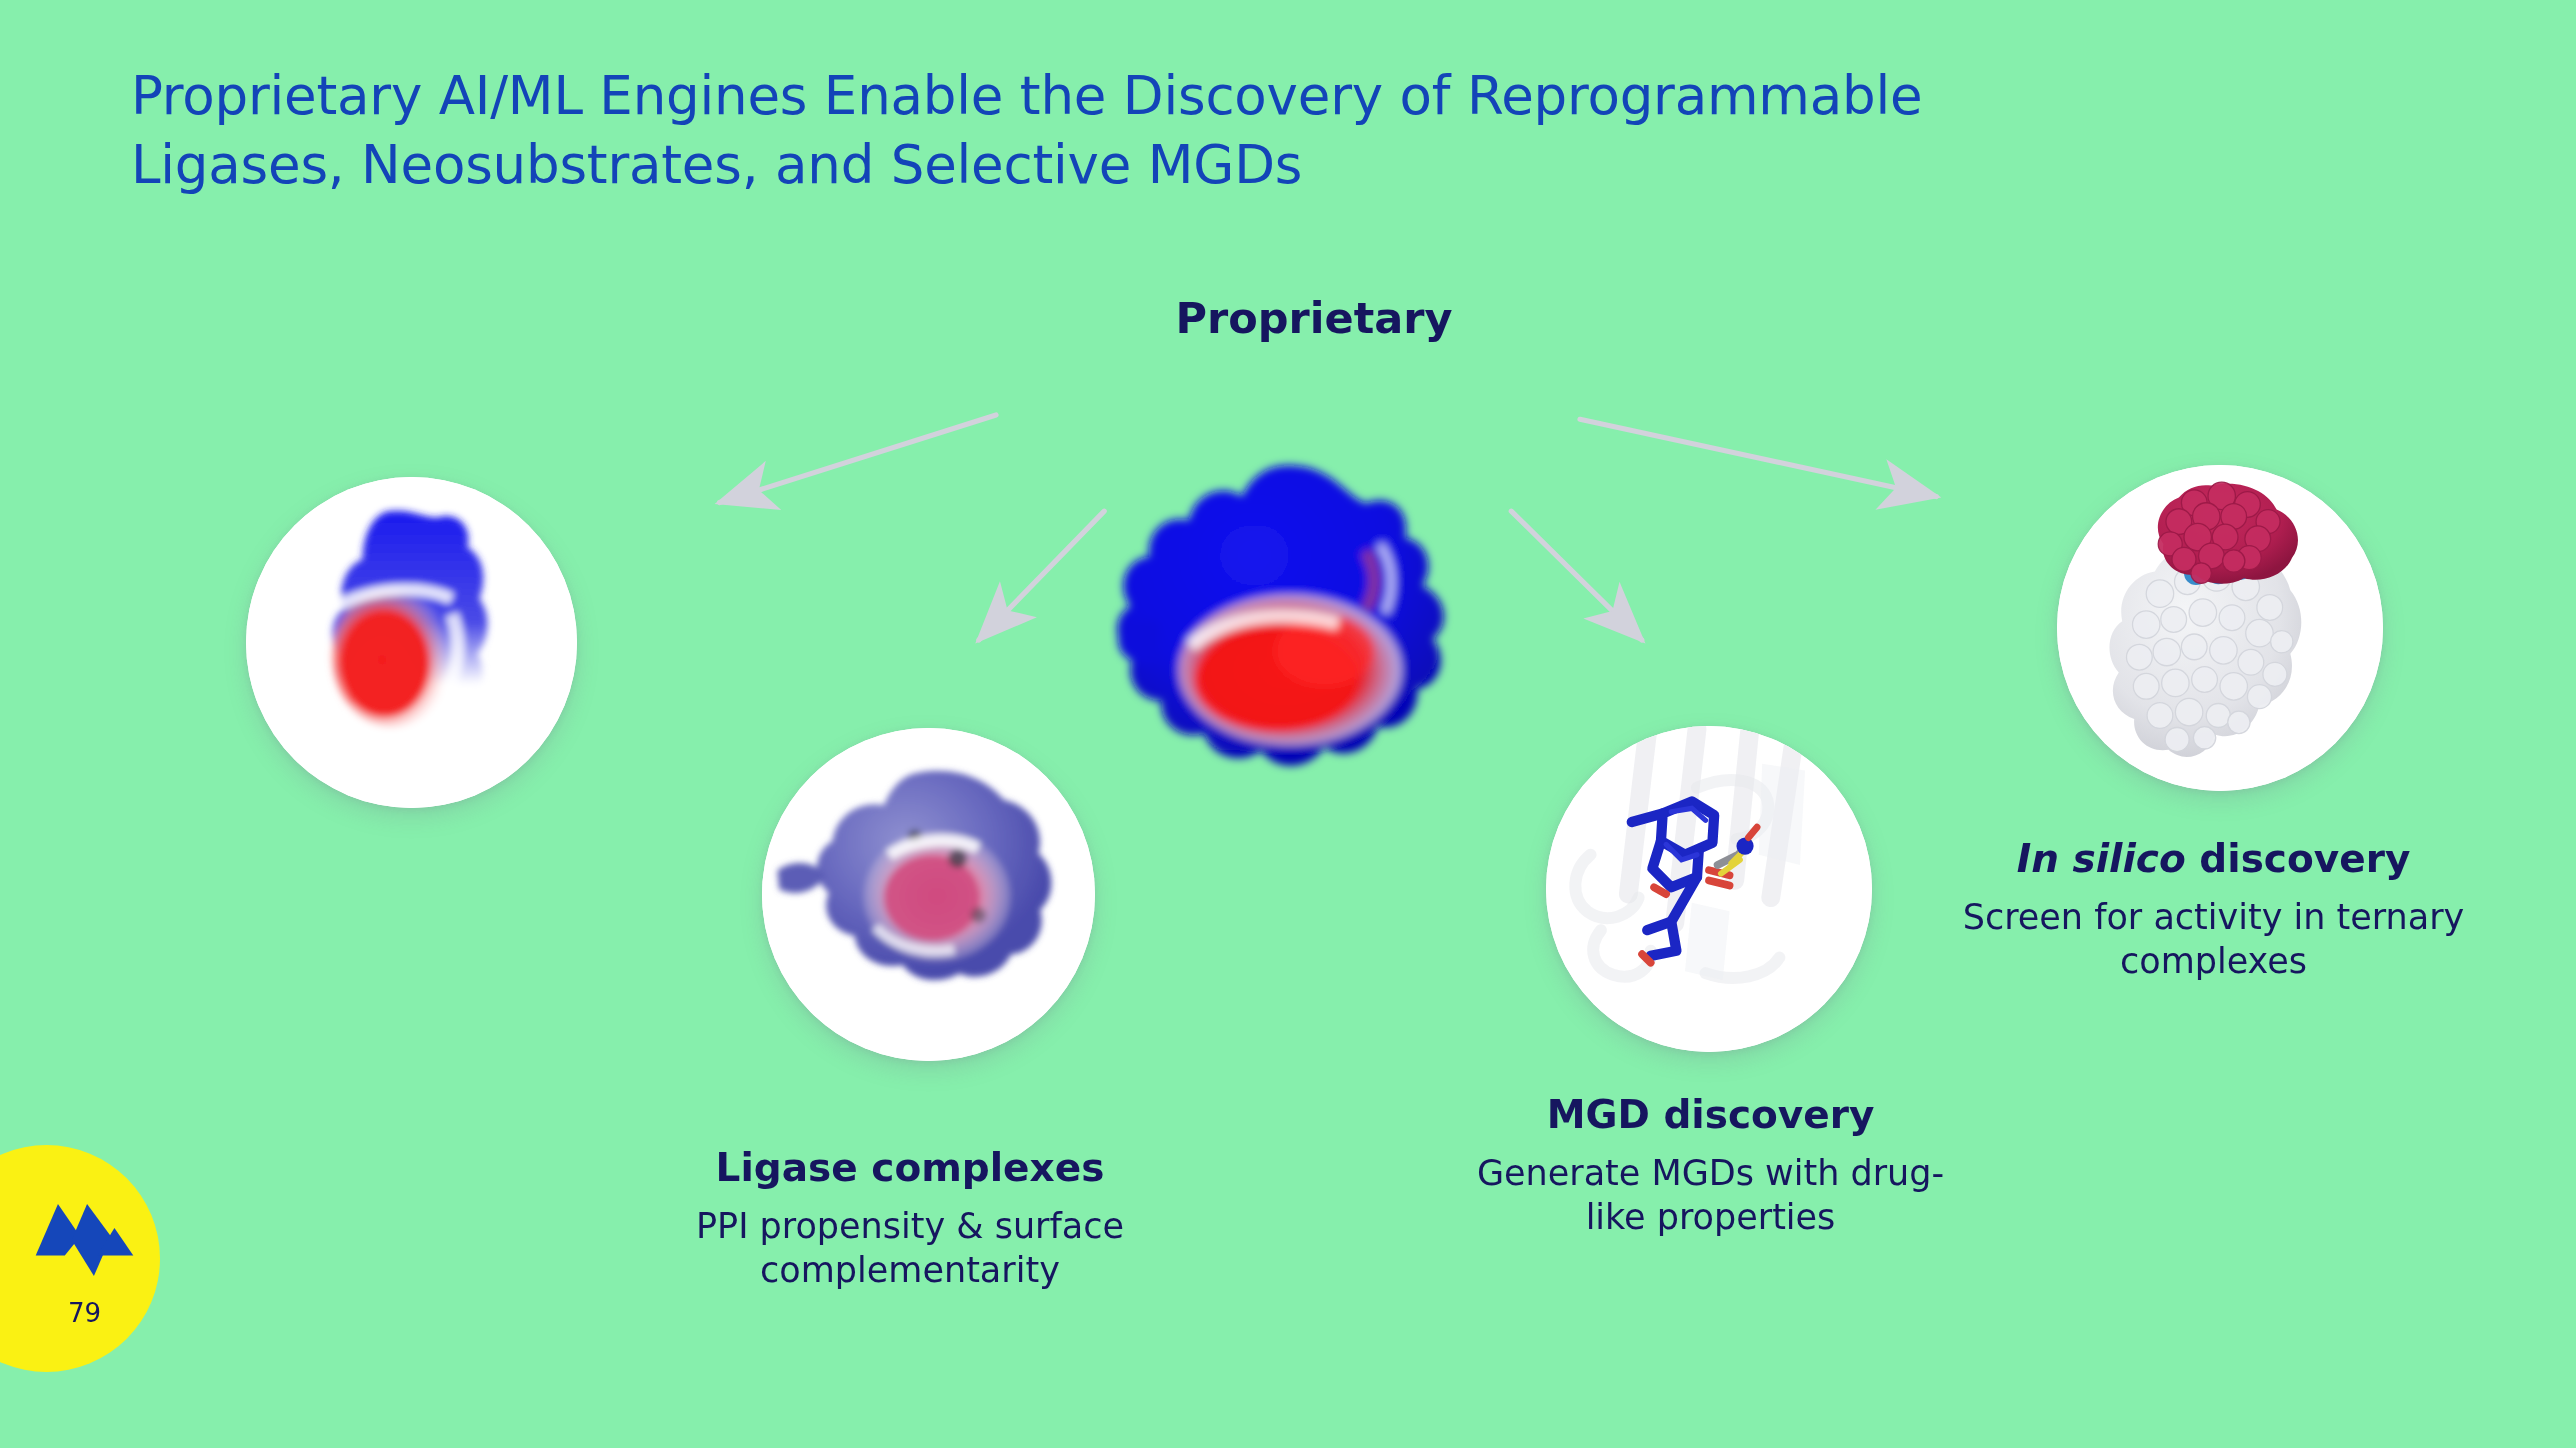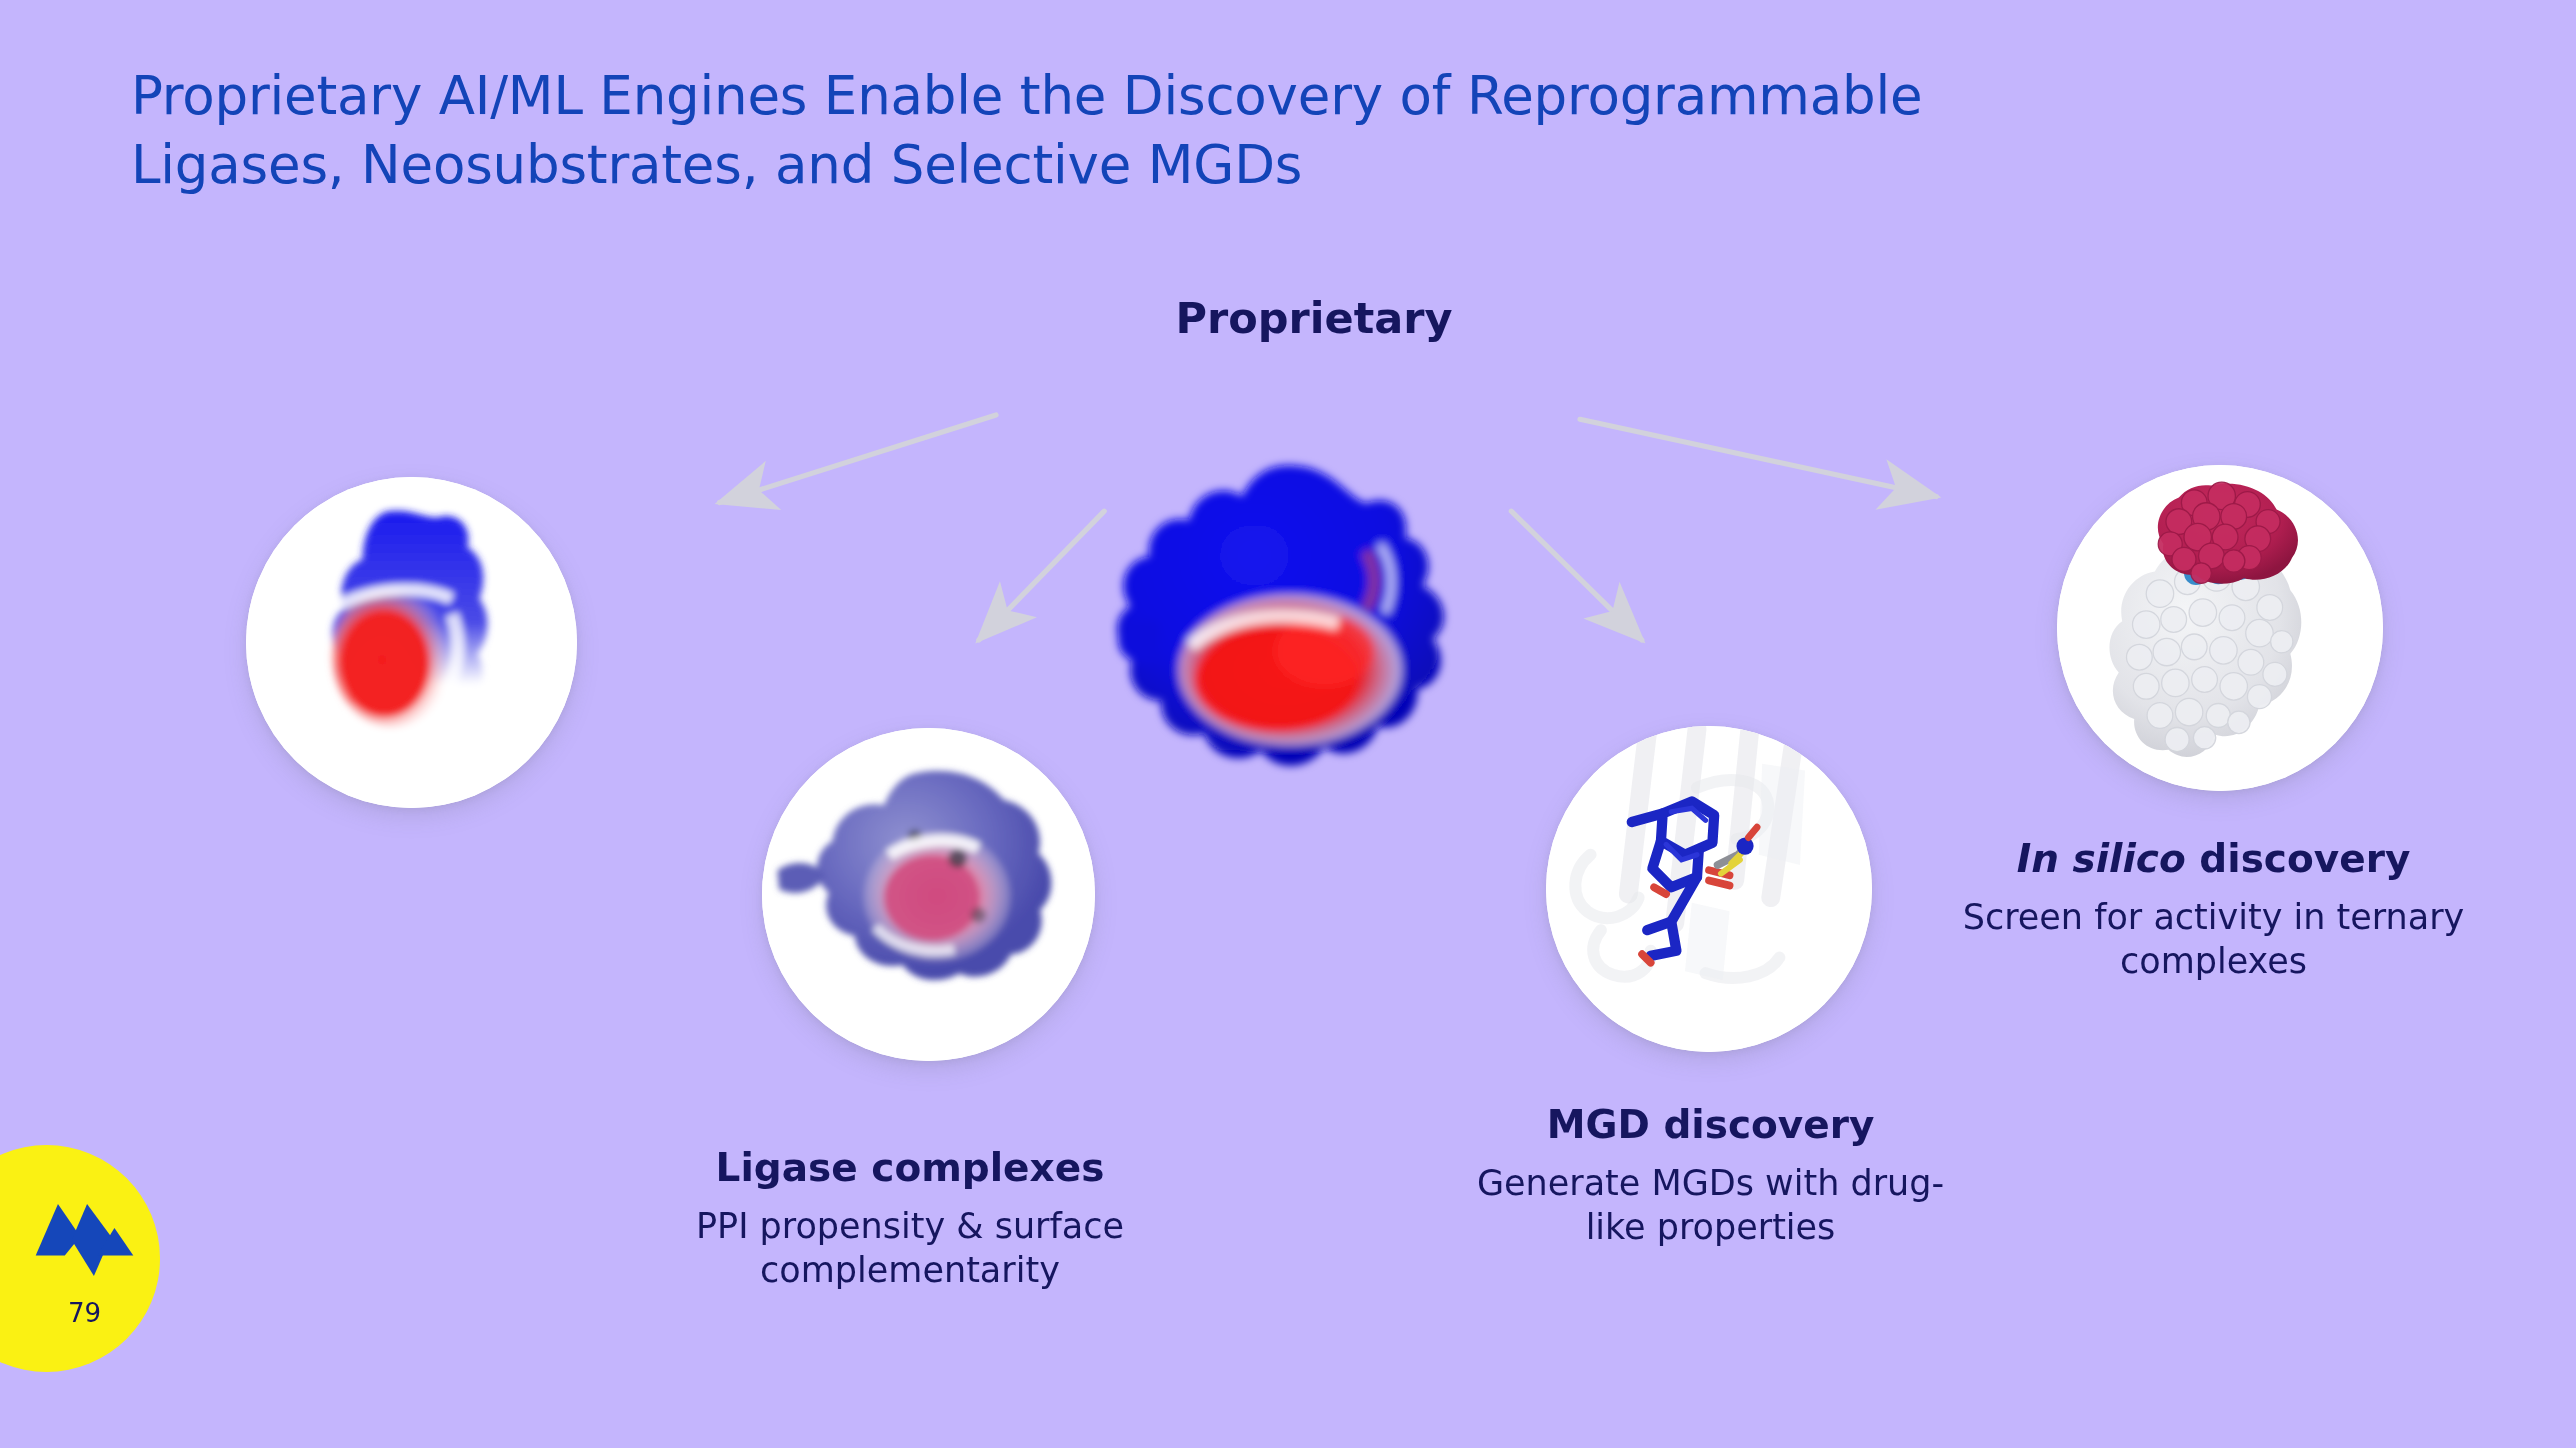--- a/index.html
+++ b/index.html
@@ -1,19 +1,19 @@
 <!DOCTYPE html>
 <html style="font-size:13.7px"><head>
 <meta charset="utf-8">
 <style>
   * { margin:0; padding:0; box-sizing:border-box; }
   html,body { width:2576px; height:1449px; background:#ffffff; overflow:hidden; }
   body { font-family:"DejaVu Sans", sans-serif; }
 
-  .slide { position:relative; width:2576px; height:1449px; background:#c4b5fd; }
+  .slide { position:relative; width:2576px; height:1449px; background:#86efac; }
 
   
   .title {
     position:absolute;
     left:131px; top:62px; width:2275px;
     font-family:"DejaVu Sans", sans-serif;
     font-size:53px;
     line-height:1.30;
     font-weight:400;
     color:#1344b8;
@@ -282,21 +282,21 @@
         <path d="M200,162 L224,150 L236,136"></path>
       </g>
       <g stroke="#e3d33a" stroke-width="7" stroke-linecap="round">
         <path d="M204,172 L226,156"></path>
         <path d="M216,160 L232,144"></path>
       </g>
       <circle cx="232" cy="140" r="10" fill="#1b26c4"></circle>
       <path d="M236,130 L246,118" stroke="#d8453a" stroke-width="8" stroke-linecap="round"></path>
     </svg>
   </div>
-  <div class="node-text" style="left:1475px; top:1092px; width:471px;margin-top:10px;">
+  <div class="node-text" style="left:1475px; top:1092px; width:471px;">
     <div class="node-title">MGD discovery</div>
     <div class="node-desc">Generate MGDs with drug-like properties</div>
   </div>
 
   <div class="node-circle" style="left:2057px; top:465px; width:326px; height:326px;">
     <svg viewBox="0 0 380 380" width="326" height="326">
       <defs>
         <radialGradient id="grayPart" cx="40%" cy="32%" r="70%">
           <stop offset="0%" stop-color="#f4f5f7"></stop>
           <stop offset="70%" stop-color="#e2e3e8"></stop>

